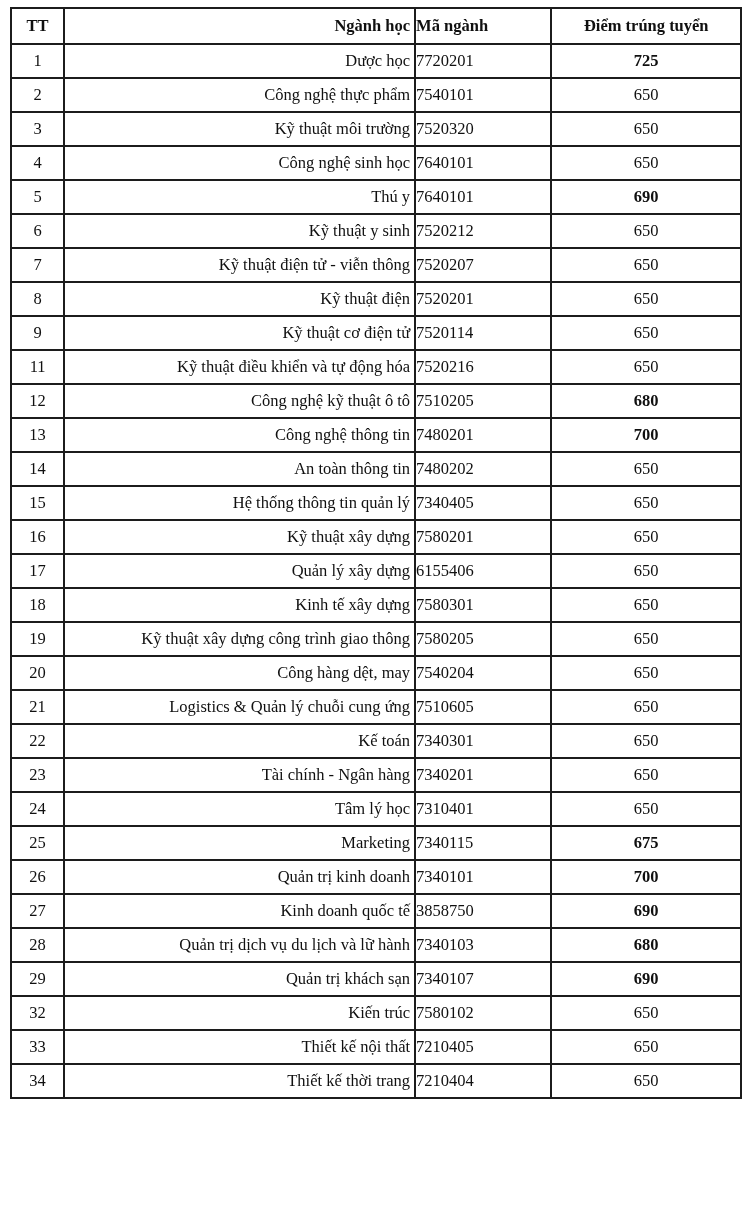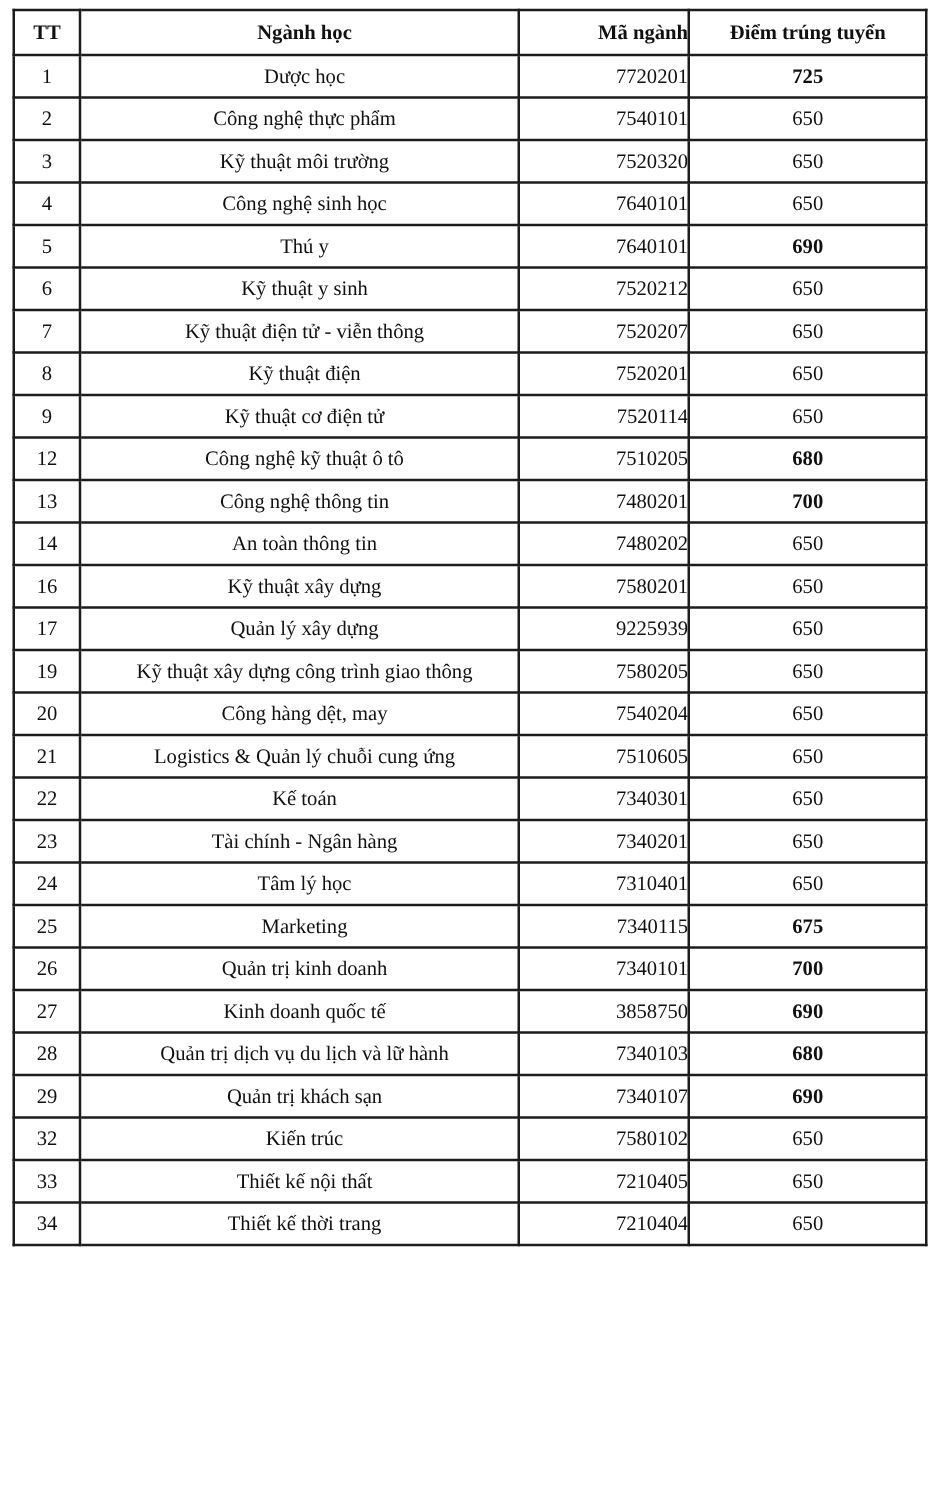--- a/index.html
+++ b/index.html
@@ -26,22 +26,22 @@
     font-size: 16.5px;
     line-height: 1.15;
     padding: 0;
     overflow: hidden;
     white-space: nowrap;
   }
   thead tr { height: 36px; }
   tbody tr { height: 34px; }
   th { font-weight: bold; }
   .col-tt    { width: 53px;  text-align: center; }
-  .col-major { width: 350px; text-align: center; padding-left: 12px; padding-right: 4px; }
-  .col-code  { width: 136px; text-align: right; }
+  .col-major { width: 350px; text-align: right; padding-left: 12px; padding-right: 4px; }
+  .col-code  { width: 136px; text-align: left; }
   .col-score { width: 189px; text-align: center; }
   td.bold { font-weight: bold; }
 </style>
 </head>
 <body>
 
 <div class="doc">
   <table>
     <colgroup>
       <col class="col-tt">
@@ -106,47 +106,65 @@
     <td class="col-code">7520201</td>
     <td class="col-score">650</td>
   </tr>
         <tr>
     <td class="col-tt">9</td>
     <td class="col-major">Kỹ thuật cơ điện tử</td>
     <td class="col-code">7520114</td>
     <td class="col-score">650</td>
   </tr>
         <tr>
+    <td class="col-tt">11</td>
+    <td class="col-major">Kỹ thuật điều khiển và tự động hóa</td>
+    <td class="col-code">7520216</td>
+    <td class="col-score">650</td>
+  </tr>
+        <tr>
     <td class="col-tt">12</td>
     <td class="col-major">Công nghệ kỹ thuật ô tô</td>
     <td class="col-code">7510205</td>
     <td class="col-score bold">680</td>
   </tr>
         <tr>
     <td class="col-tt">13</td>
     <td class="col-major">Công nghệ thông tin</td>
     <td class="col-code">7480201</td>
     <td class="col-score bold">700</td>
   </tr>
         <tr>
     <td class="col-tt">14</td>
     <td class="col-major">An toàn thông tin</td>
     <td class="col-code">7480202</td>
     <td class="col-score">650</td>
   </tr>
         <tr>
+    <td class="col-tt">15</td>
+    <td class="col-major">Hệ thống thông tin quản lý</td>
+    <td class="col-code">7340405</td>
+    <td class="col-score">650</td>
+  </tr>
+        <tr>
     <td class="col-tt">16</td>
     <td class="col-major">Kỹ thuật xây dựng</td>
     <td class="col-code">7580201</td>
     <td class="col-score">650</td>
   </tr>
         <tr>
     <td class="col-tt">17</td>
     <td class="col-major">Quản lý xây dựng</td>
-    <td class="col-code">9225939</td>
+    <td class="col-code">6155406</td>
+    <td class="col-score">650</td>
+  </tr>
+        <tr>
+    <td class="col-tt">18</td>
+    <td class="col-major">Kinh tế xây dựng</td>
+    <td class="col-code">7580301</td>
     <td class="col-score">650</td>
   </tr>
         <tr>
     <td class="col-tt">19</td>
     <td class="col-major">Kỹ thuật xây dựng công trình giao thông</td>
     <td class="col-code">7580205</td>
     <td class="col-score">650</td>
   </tr>
         <tr>
     <td class="col-tt">20</td>

